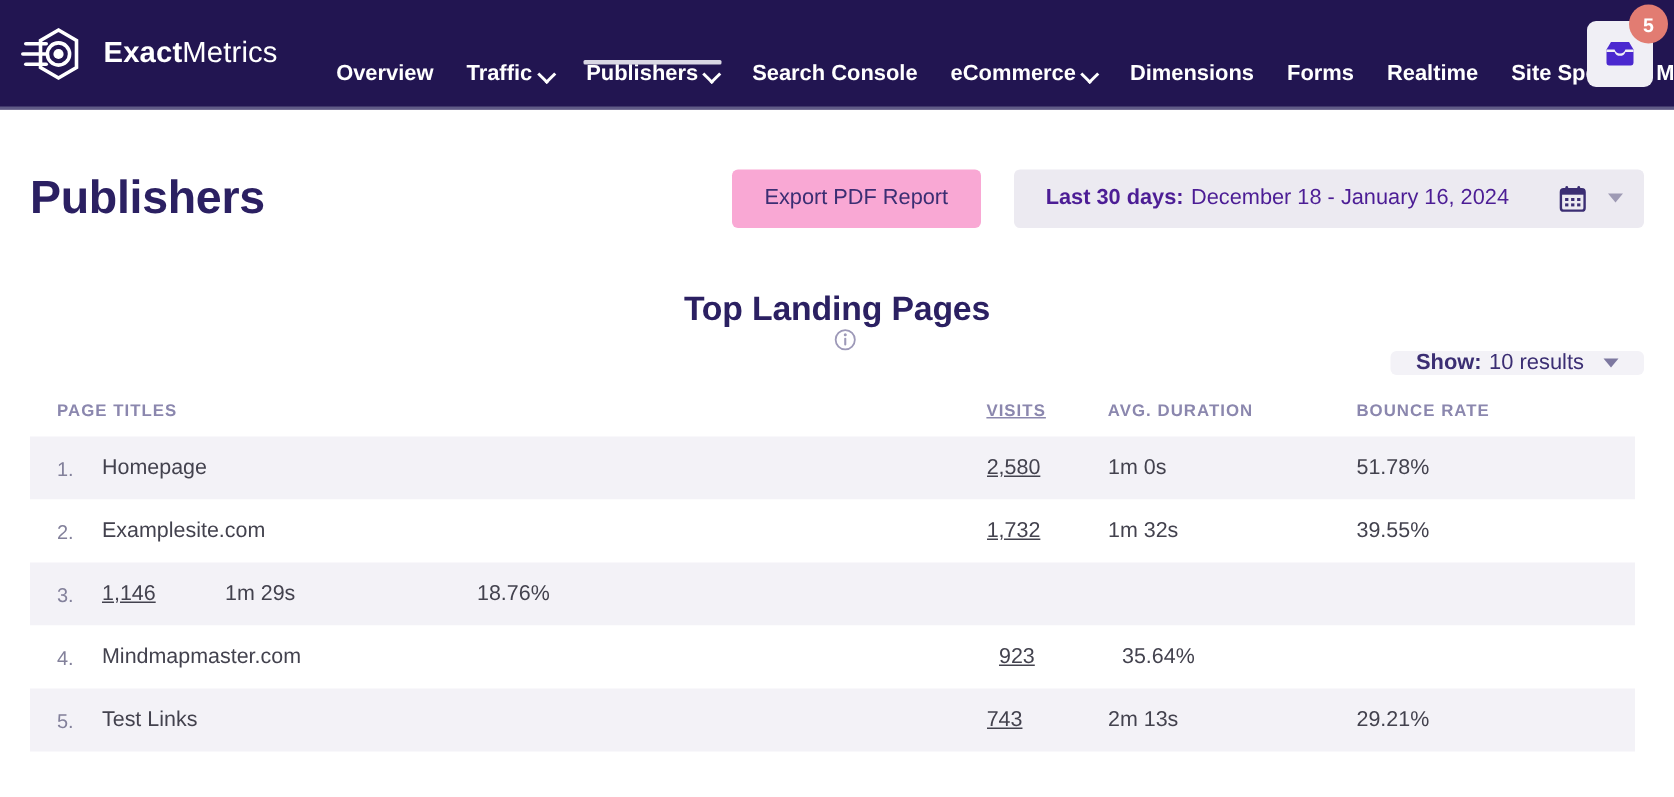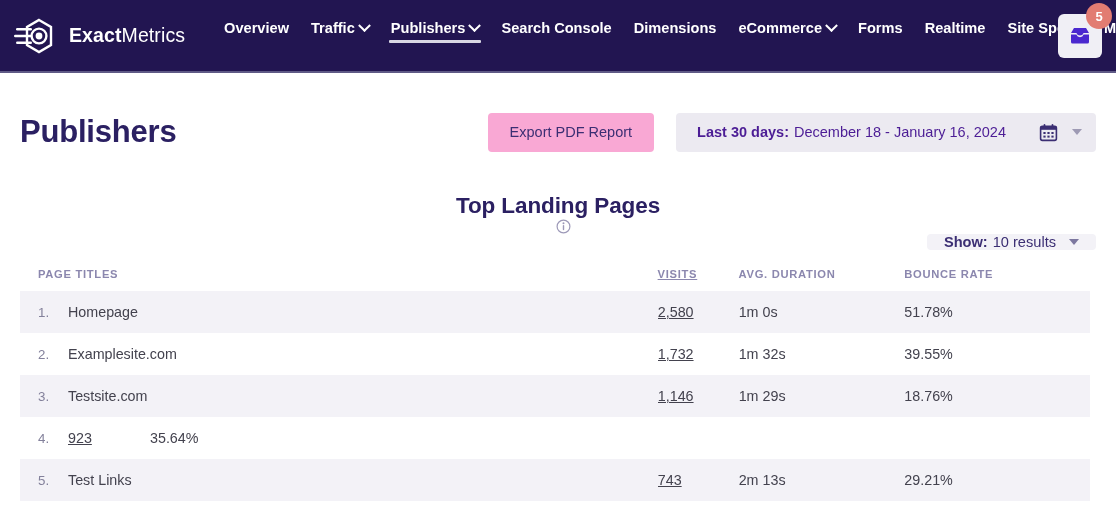--- a/index.html
+++ b/index.html
@@ -53,21 +53,21 @@
   .nav-items {
     display: flex;
     align-items: stretch;
     height: 73px;
     gap: 0;
   }
 
   .nav-item {
     position: relative;
     display: flex;
-    align-items: center;
+    align-items: flex-end;
     gap: 5px;
     padding: 0 11px;
     height: 58px;
     color: #ffffff;
     font-size: 14.6px;
     font-weight: bold;
     white-space: nowrap;
     cursor: pointer;
   }
 
@@ -300,25 +300,25 @@
       <i class="caret"></i>
     </div>
     <div class="nav-item active">
       <span>Publishers</span>
       <i class="caret"></i>
     </div>
     <div class="nav-item">
       <span>Search Console</span>
     </div>
     <div class="nav-item">
-      <span>Dimensions</span>
-    </div>
-    <div class="nav-item">
       <span>eCommerce</span>
       <i class="caret"></i>
+    </div>
+    <div class="nav-item">
+      <span>Dimensions</span>
     </div>
     <div class="nav-item">
       <span>Forms</span>
     </div>
     <div class="nav-item">
       <span>Realtime</span>
     </div>
     <div class="nav-item">
       <span>Site Speed</span>
     </div>
@@ -403,28 +403,28 @@
     <div class="trow">
       <div class="rank">2.</div>
       <div class="cell cell-title">Examplesite.com</div>
       <div class="cell col-visits">1,732</div>
       <div class="cell col-duration">1m 32s</div>
       <div class="cell col-bounce">39.55%</div>
     </div>
 
     <div class="trow odd">
       <div class="rank">3.</div>
-      <div class="cell cell-title">Testsite.com</div>
       <div class="cell col-visits">1,146</div>
       <div class="cell col-duration">1m 29s</div>
       <div class="cell col-bounce">18.76%</div>
     </div>
 
     <div class="trow">
       <div class="rank">4.</div>
+      <div class="cell cell-title">Mindmapmaster.com</div>
       <div class="cell col-visits">923</div>
       <div class="cell col-bounce">35.64%</div>
     </div>
 
     <div class="trow odd">
       <div class="rank">5.</div>
       <div class="cell cell-title">Test Links</div>
       <div class="cell col-visits">743</div>
       <div class="cell col-duration">2m 13s</div>
       <div class="cell col-bounce">29.21%</div>

